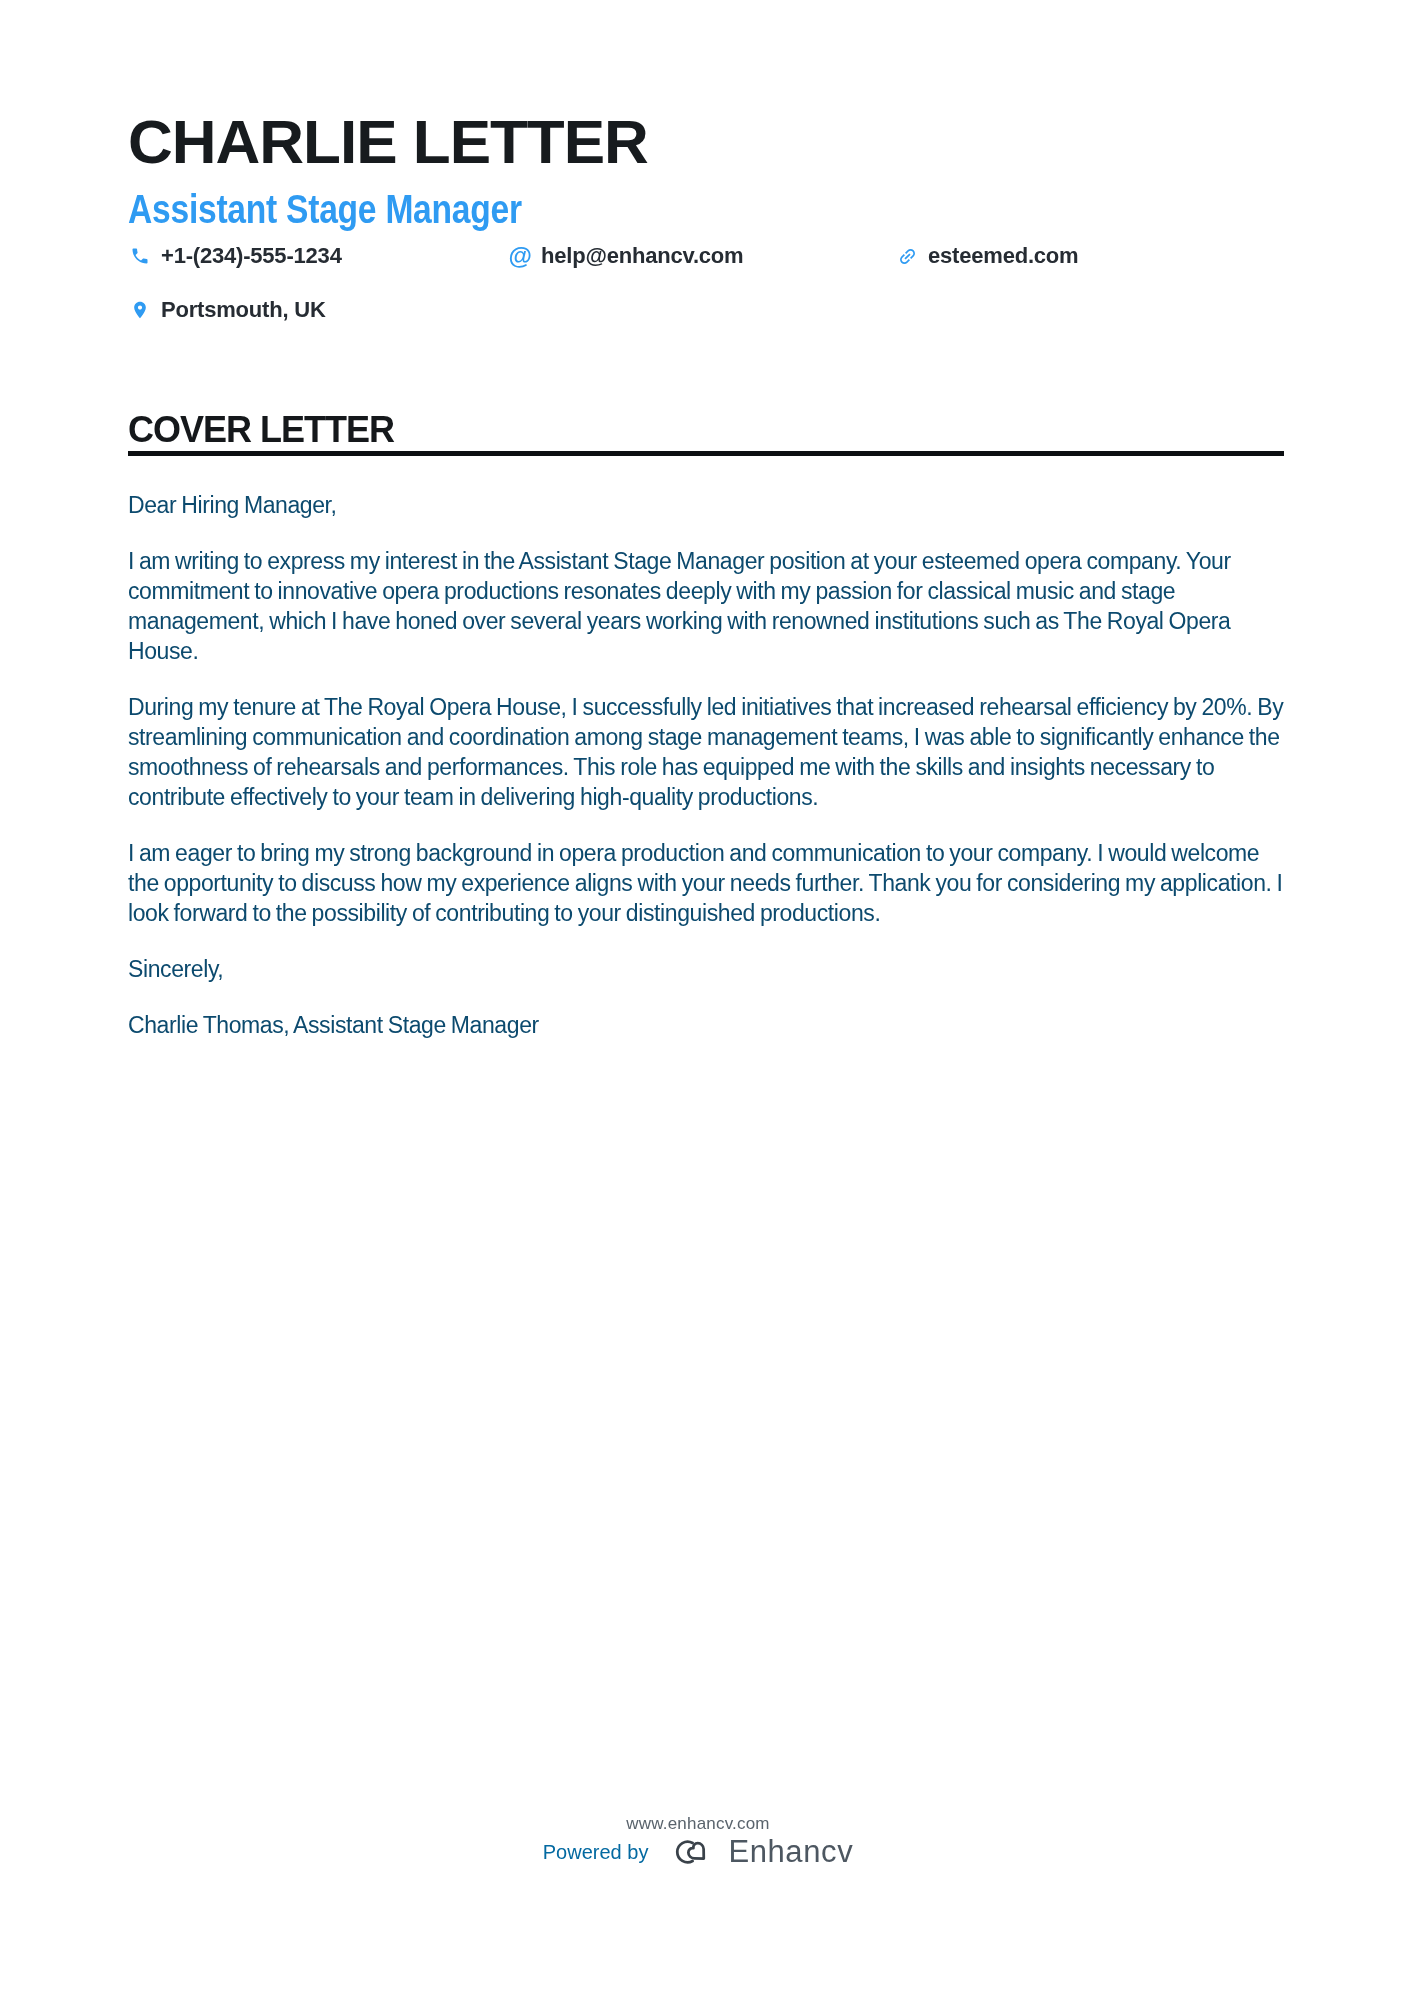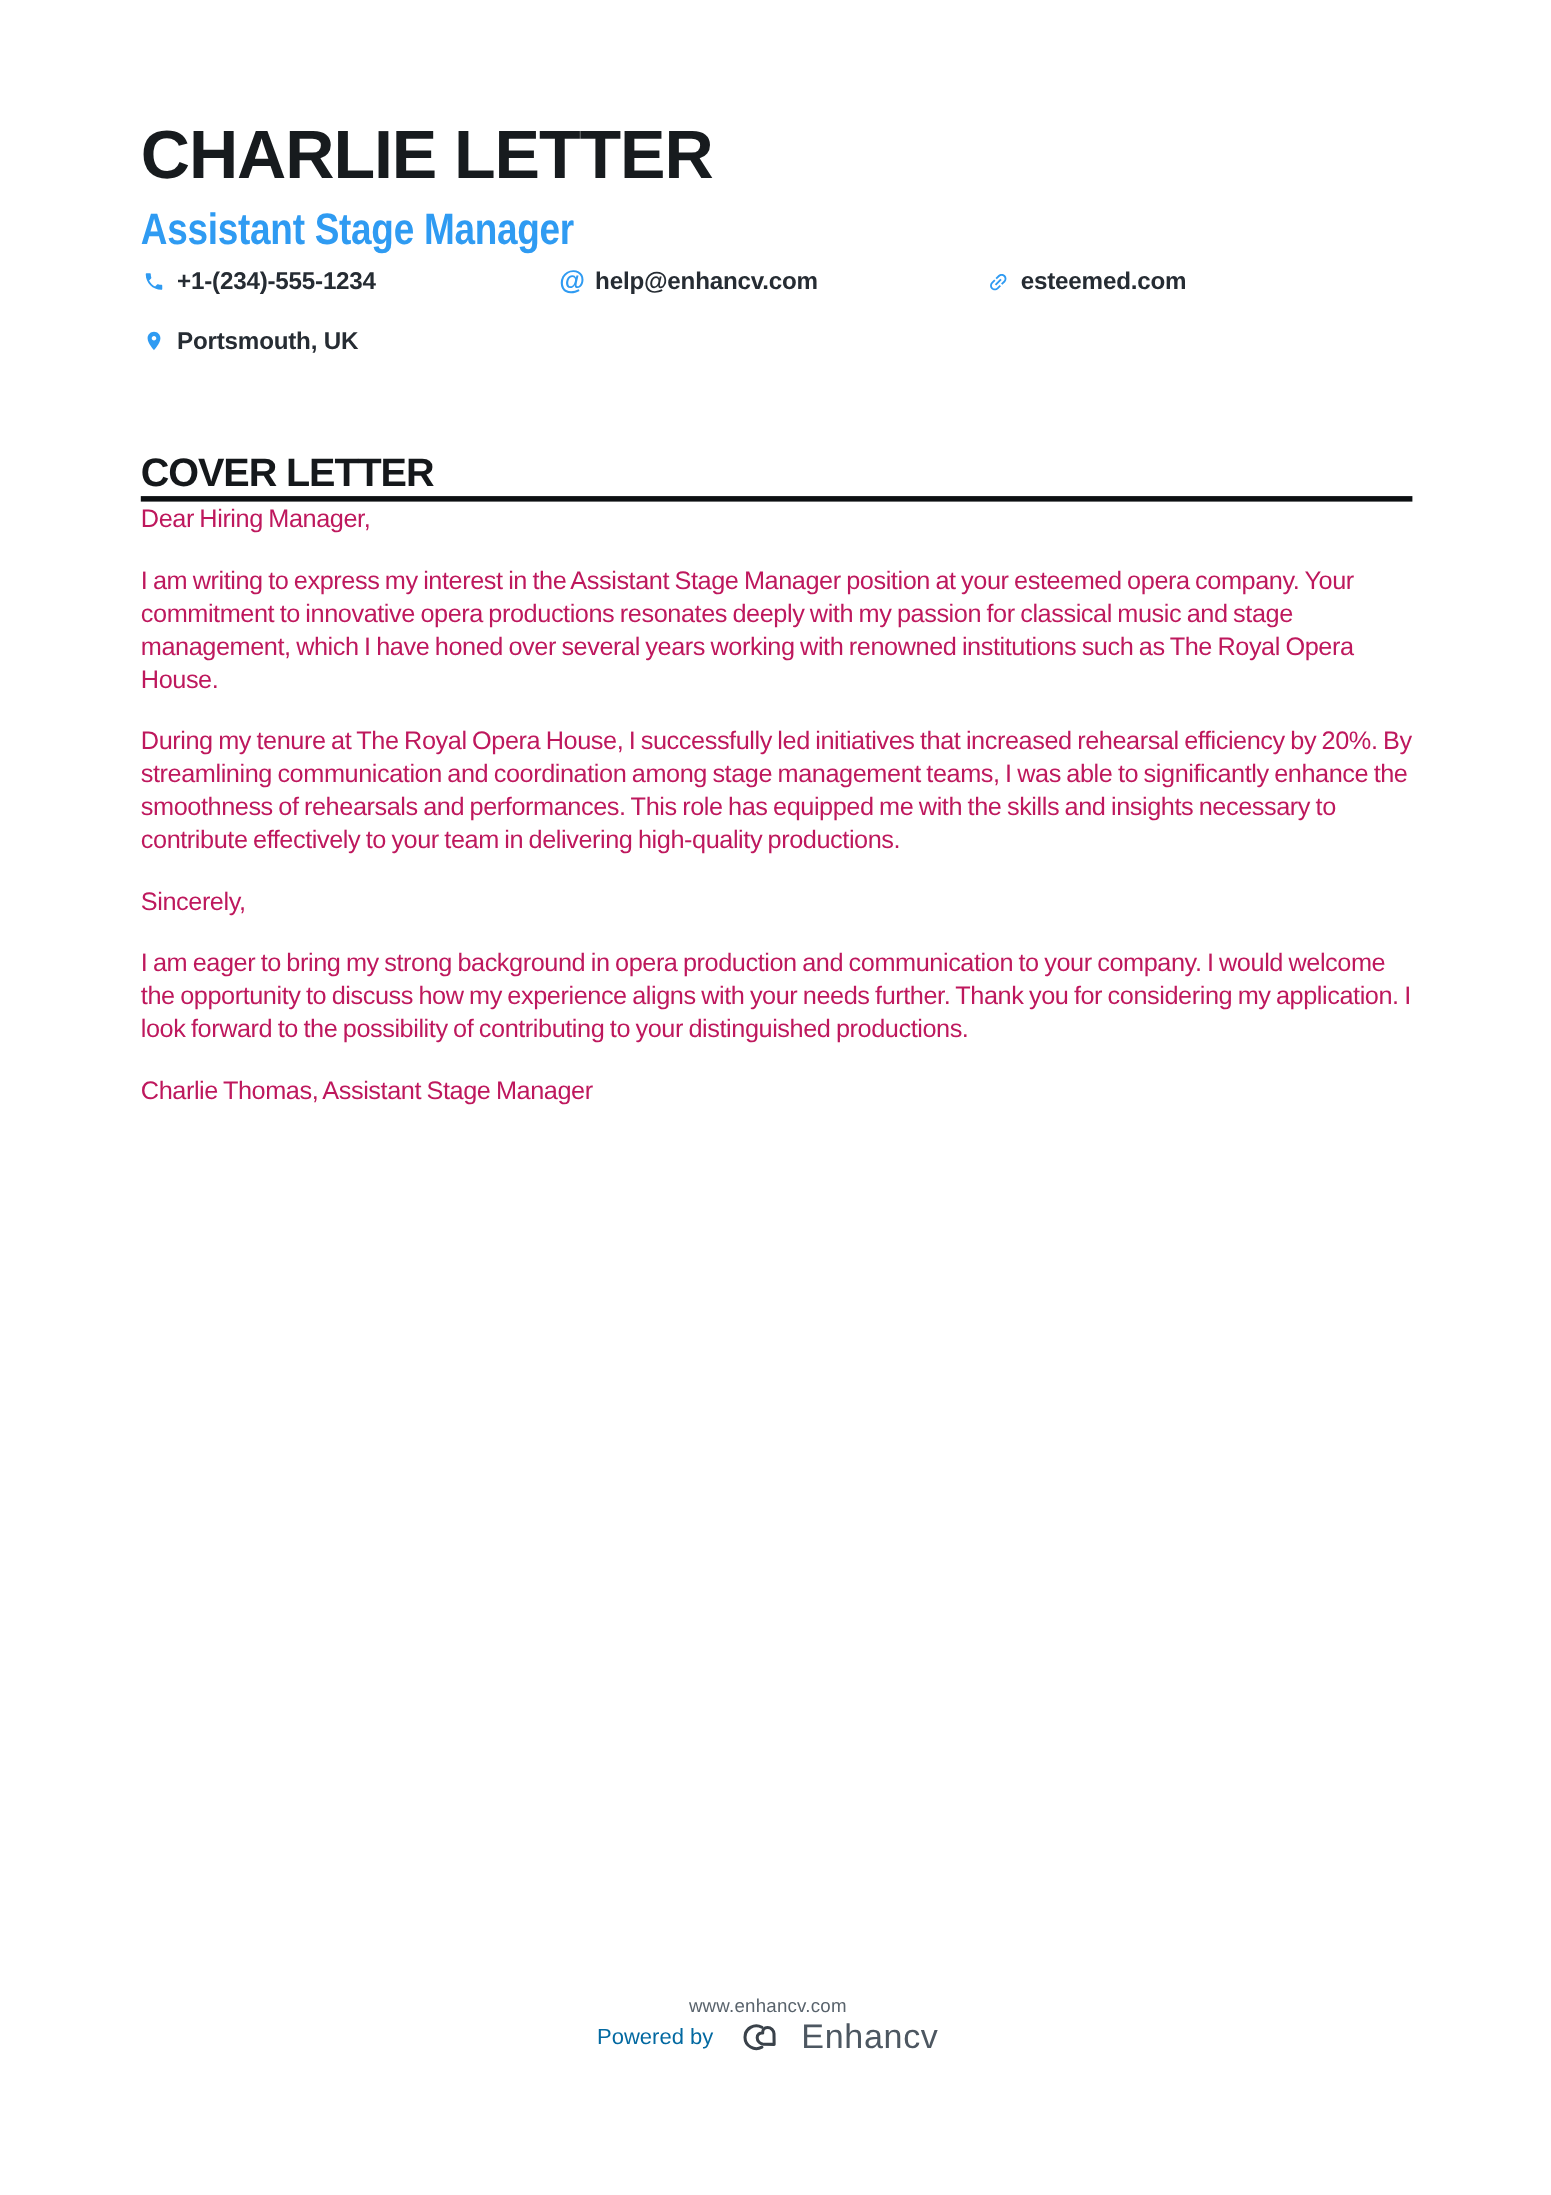--- a/index.html
+++ b/index.html
@@ -71,25 +71,26 @@
     margin-top: 88px;
     font-size: 36px;
     line-height: 38px;
     font-weight: bold;
     letter-spacing: -1px;
     color: #15181b;
     padding-bottom: 2px;
     border-bottom: 5px solid #0c0f12;
   }
   .letter {
+    margin-top: 34px;
     font-size: 23px;
     line-height: 30px;
     letter-spacing: -0.4px;
     word-spacing: -1px;
-    color: #be185d;
+    color: #0c4a6e;
   }
   .letter p { margin: 0 0 26px 0; }
   .letter p:last-child { margin-bottom: 0; }
   .footer {
     position: absolute;
     left: 113px;
     right: 127px;
     top: 1826px;
     height: 44px;
     display: flex;
@@ -163,22 +164,22 @@
         <span>Portsmouth, UK</span>
       </div>
     </div>
 
     <div class="section-title">COVER LETTER</div>
 
     <div class="letter">
       <p>Dear Hiring Manager,</p>
       <p>I am writing to express my interest in the Assistant Stage Manager position at your esteemed opera company. Your commitment to innovative opera productions resonates deeply with my passion for classical music and stage management, which I have honed over several years working with renowned institutions such as The Royal Opera House.</p>
       <p>During my tenure at The Royal Opera House, I successfully led initiatives that increased rehearsal efficiency by 20%. By streamlining communication and coordination among stage management teams, I was able to significantly enhance the smoothness of rehearsals and performances. This role has equipped me with the skills and insights necessary to contribute effectively to your team in delivering high-quality productions.</p>
+      <p>I am eager to bring my strong background in opera production and communication to your company. I would welcome the opportunity to discuss how my experience aligns with your needs further. Thank you for considering my application. I look forward to the possibility of contributing to your distinguished productions.</p>
       <p>Sincerely,</p>
-      <p>I am eager to bring my strong background in opera production and communication to your company. I would welcome the opportunity to discuss how my experience aligns with your needs further. Thank you for considering my application. I look forward to the possibility of contributing to your distinguished productions.</p>
       <p>Charlie Thomas, Assistant Stage Manager</p>
     </div>
 
   </div>
 
   <div class="footer">
     <span class="footer-site">www.enhancv.com</span>
     <span class="powered">
       <span class="powered-label">Powered by</span>
       <span class="brand-mark">

